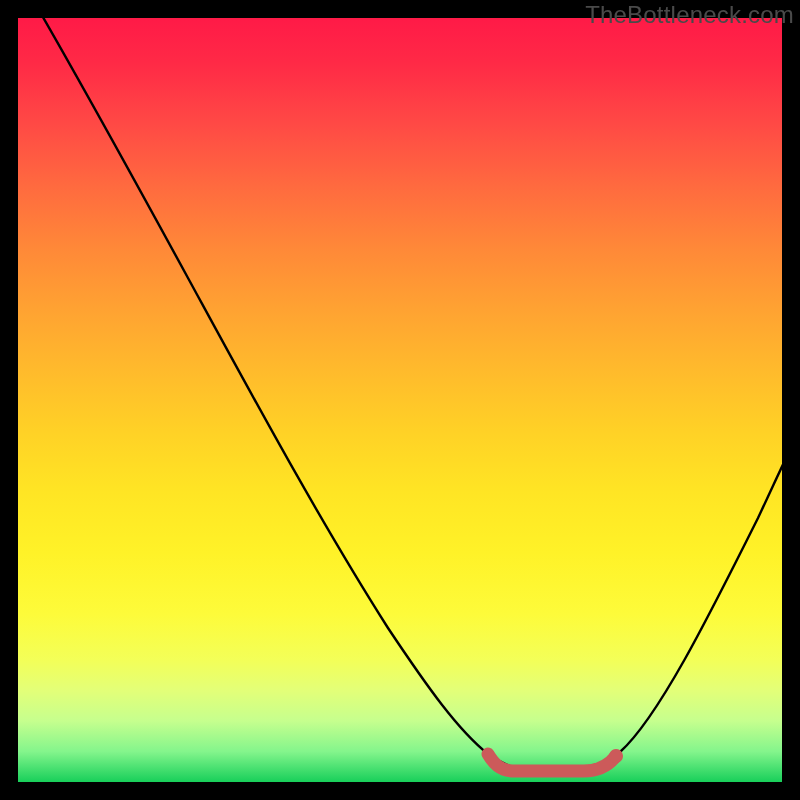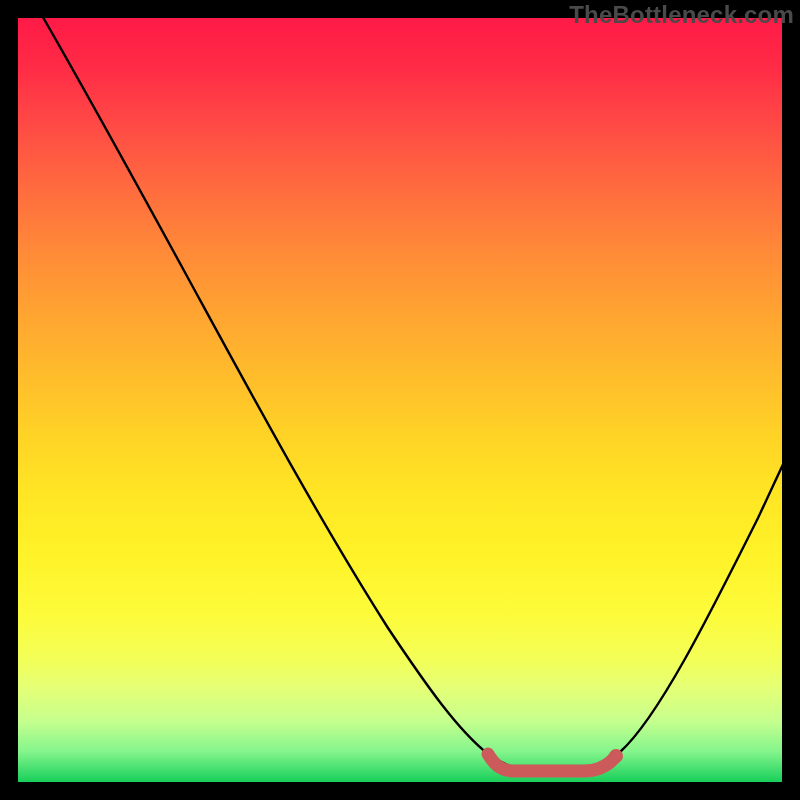--- a/index.html
+++ b/index.html
@@ -50,21 +50,21 @@
   .curve-svg {
     position: absolute;
     inset: 0;
   }
   .watermark {
     position: absolute;
     top: 1px;
     right: 6px;
     color: #4a4a4a;
     font-size: 24px;
-    font-weight: 700;
+    font-weight: 400;
     letter-spacing: 0.2px;
     user-select: none;
   }
 </style>
 </head>
 <body>
 
 <div class="stage">
 
   <div class="plot">

